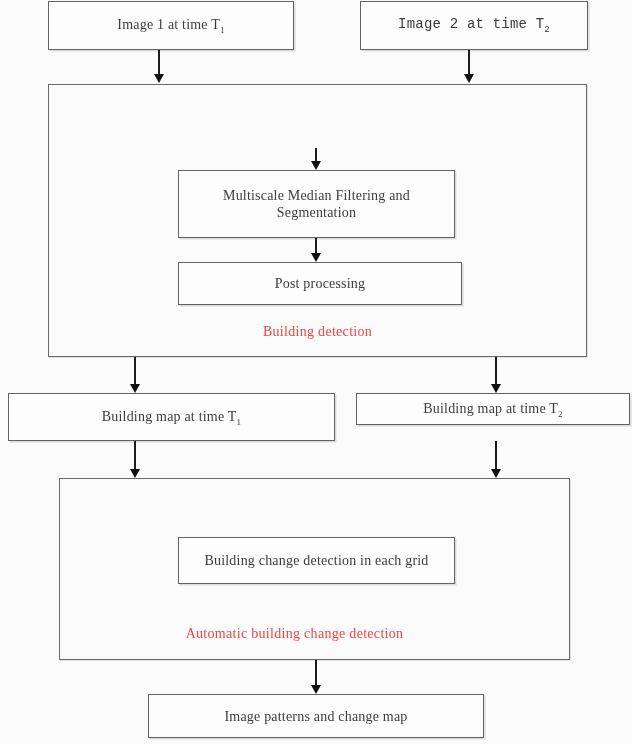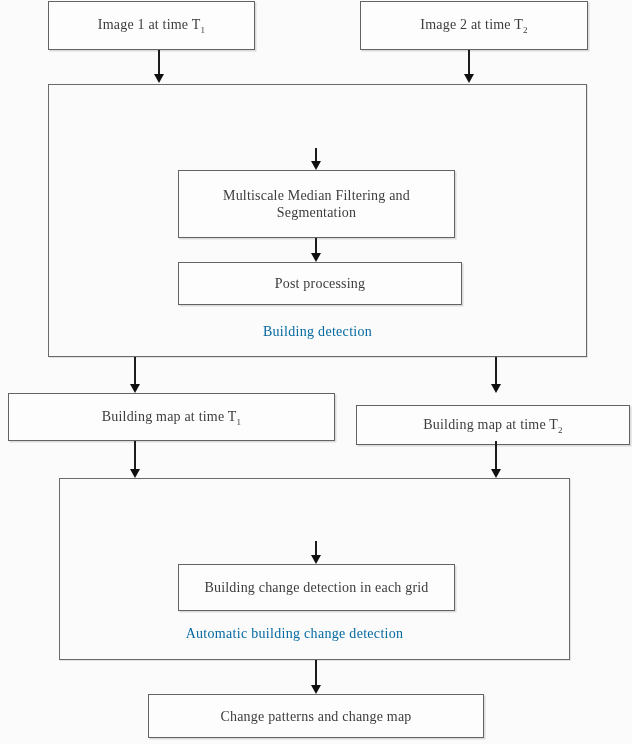--- a/index.html
+++ b/index.html
@@ -32,52 +32,52 @@
     position: absolute;
     box-sizing: border-box;
     border: 1.6px solid #6a6a6a;
     background: transparent;
     box-shadow: 1px 1px 0 rgba(170,170,170,0.3);
   }
   .free-label {
     position: absolute;
     text-align: center;
     font-size: 14px;
-    color: #0369a1;
+    color: #ef4444;
     letter-spacing: 0.3px;
   }
   .ss { font-size: 9px; line-height: 9px; }
   .arrow {
     position: absolute;
     width: 12px;
     display: flex;
     flex-direction: column;
     align-items: center;
   }
   .arrow .shaft { width: 1.6px; flex: 1 1 auto; background: #1c1c1c; }
   .arrow .head {
     width: 0; height: 0; flex: 0 0 auto;
     border-left: 5px solid transparent;
     border-right: 5px solid transparent;
     border-top: 9px solid #101010;
     margin-top: -1px;
   }
   
-  #n-image1   { left: 48px;  top: 1px;   width: 207px; height: 49px; }
-  #n-image2   { left: 360px; top: 1px;   width: 228px; height: 49px; }
+  #n-image1   { left: 48px;  top: 1px;   width: 246px; height: 49px; }
+  #n-image2   { left: 360px; top: 1px;   width: 228px; height: 49px; font-family: Liberation Mono, monospace; }
   #c-building { left: 48px;  top: 84px;  width: 539px; height: 273px; }
   #n-enhanced { left: 178px; top: 98px;  width: 277px; height: 50px; }
   #n-multiscale { left: 178px; top: 170px; width: 277px; height: 68px; }
   #n-postproc { left: 178px; top: 262px; width: 284px; height: 43px; }
   #l-building-detection { left: 48px; top: 324px; width: 539px; }
   #n-map1     { left: 8px;   top: 393px; width: 327px; height: 48px; }
-  #n-map2     { left: 356px; top: 393px; width: 274px; height: 40px; margin-top: 12px; }
+  #n-map2     { left: 356px; top: 393px; width: 274px; height: 32px; }
   #c-auto     { left: 59px;  top: 478px; width: 511px; height: 182px; }
   #n-grid     { left: 178px; top: 495px; width: 277px; height: 46px; }
-  #n-changegrid { left: 178px; top: 564px; width: 277px; height: 47px; }
+  #n-changegrid { left: 178px; top: 537px; width: 277px; height: 47px; }
   #l-auto     { left: 59px;  top: 626px; width: 471px; }
   #n-patterns { left: 148px; top: 694px; width: 336px; height: 44px; }
   
   #a-img1 { left: 153px; top: 50px;  height: 33px; }
   #a-img2 { left: 463px; top: 50px;  height: 33px; }
   #a-enh  { left: 310px; top: 148px; height: 22px; }
   #a-multi{ left: 310px; top: 238px; height: 24px; }
   #a-det1 { left: 129px; top: 357px; height: 36px; }
   #a-det2 { left: 490px; top: 357px; height: 36px; }
   #a-map1 { left: 129px; top: 441px; height: 37px; }
@@ -158,16 +158,16 @@
   <div class="node" id="n-changegrid">
     <span>Building change detection in each grid</span>
   </div>
   <div class="free-label" id="l-auto">Automatic building change detection</div>
 
   <div class="arrow" id="a-auto">
     <div class="shaft"></div>
     <div class="head"></div>
   </div>
   <div class="node" id="n-patterns">
-    <span>Change patterns and change map</span>
+    <span>Image patterns and change map</span>
   </div>
 
 </div>
 
 </body></html>

